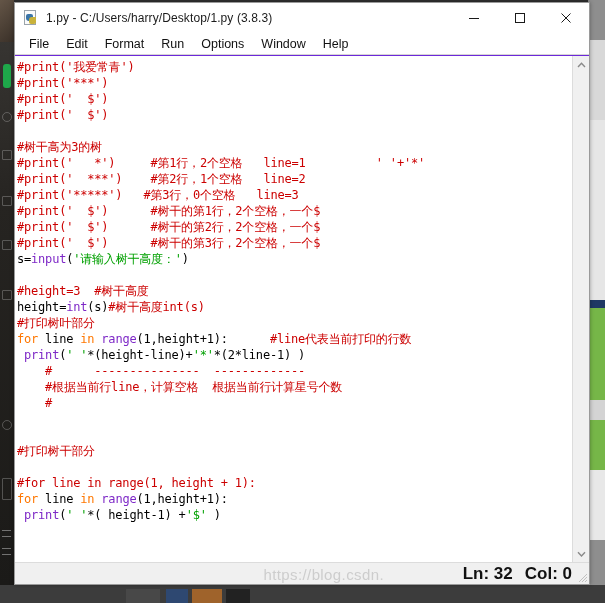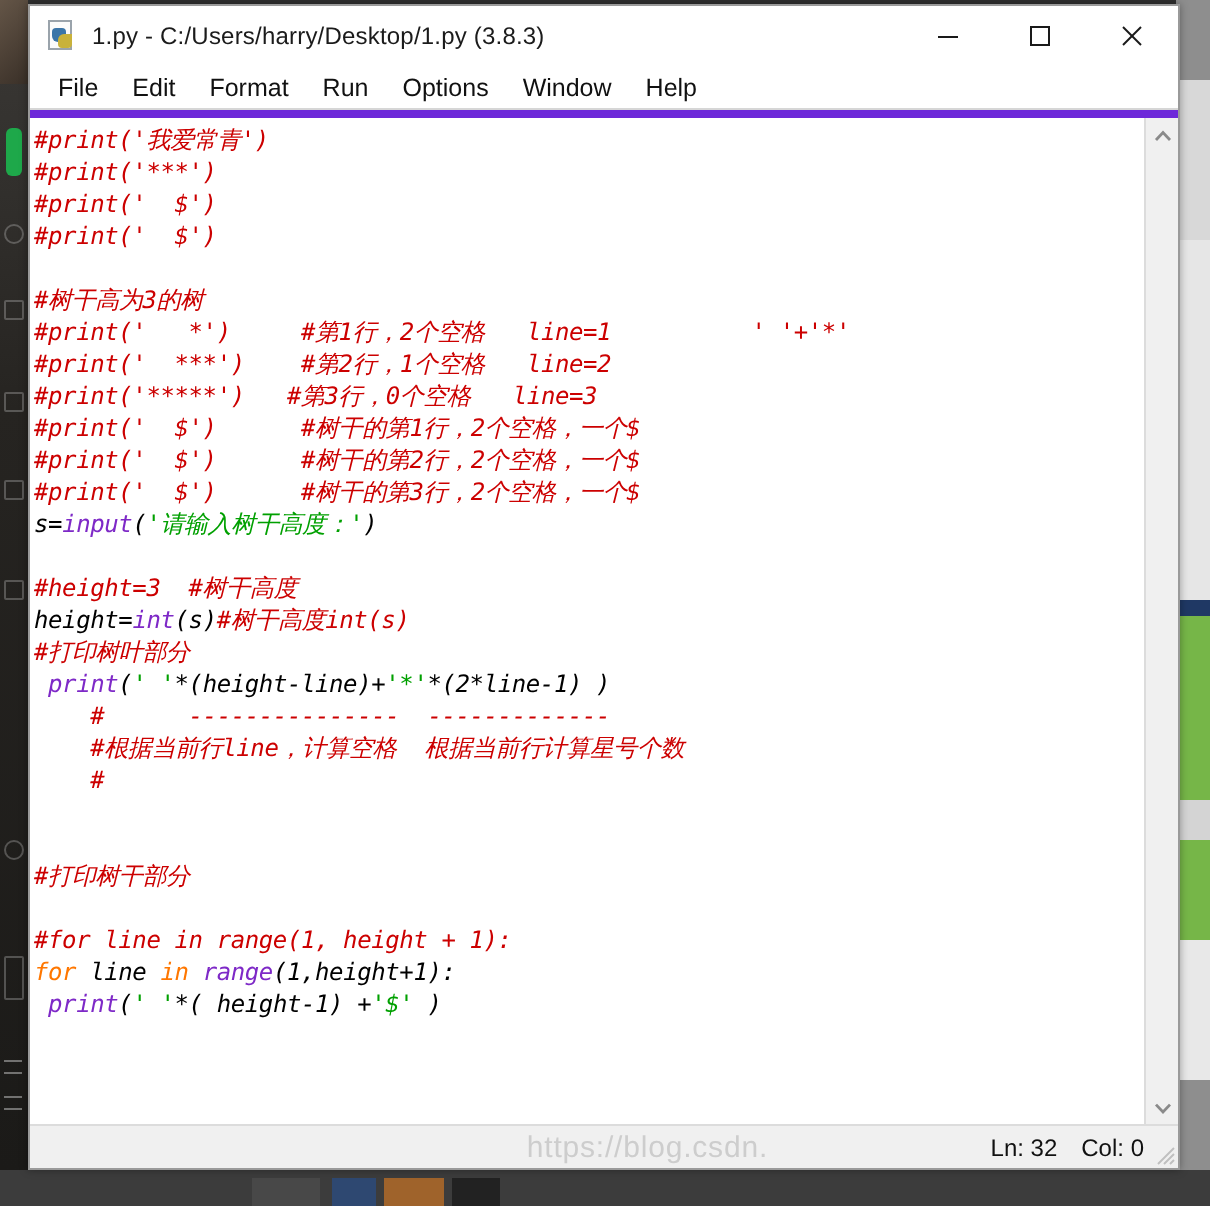--- a/index.html
+++ b/index.html
@@ -191,22 +191,21 @@
     margin-right: 9px;
     white-space: nowrap;
     line-height: 20px;
   }
 
   
   .editor-row {
     flex: 1 1 auto;
     display: flex;
     min-height: 0;
-    border-top: 4px solid #6d28d9;
-    font-style: italic;
+    border-top: 1px solid #6d28d9;
   }
   .textarea {
     flex: 1 1 auto;
     position: relative;
     background: #ffffff;
     overflow: hidden;
     padding: 3px 0 0 2px;
     box-sizing: border-box;
   }
   .codeline {
@@ -259,24 +258,25 @@
     background: #f0f0f0;
     border-top: 1px solid #dcdcdc;
     position: relative;
     display: flex;
     align-items: center;
     justify-content: flex-end;
     padding-right: 17px;
     box-sizing: border-box;
   }
   .status-text {
-    font-size: 12px;
+    font-size: 17px;
     color: #111;
     margin-left: 12px;
     white-space: nowrap;
+    font-weight: bold;
   }
   .watermark {
     position: absolute;
     left: 50%;
     top: 50%;
     transform: translate(-32%, -50%);
     font-size: 15px;
     color: #cdcdcd;
     white-space: nowrap;
     pointer-events: none;
@@ -374,20 +374,21 @@
           <div class="codeline"><span class="c-comment">#print('  ***')    #第2行，1个空格   line=2</span></div>
           <div class="codeline"><span class="c-comment">#print('*****')   #第3行，0个空格   line=3</span></div>
           <div class="codeline"><span class="c-comment">#print('  $')      #树干的第1行，2个空格，一个$</span></div>
           <div class="codeline"><span class="c-comment">#print('  $')      #树干的第2行，2个空格，一个$</span></div>
           <div class="codeline"><span class="c-comment">#print('  $')      #树干的第3行，2个空格，一个$</span></div>
           <div class="codeline"><span class="c-plain">s=</span><span class="c-builtin">input</span><span class="c-plain">(</span><span class="c-string">'请输入树干高度：'</span><span class="c-plain">)</span></div>
           <div class="codeline">&nbsp;</div>
           <div class="codeline"><span class="c-comment">#height=3  #树干高度</span></div>
           <div class="codeline"><span class="c-plain">height=</span><span class="c-builtin">int</span><span class="c-plain">(s)</span><span class="c-comment">#树干高度int(s)</span></div>
           <div class="codeline"><span class="c-comment">#打印树叶部分</span></div>
+          <div class="codeline"><span class="c-kw">for</span><span class="c-plain"> line </span><span class="c-kw">in</span><span class="c-plain"> </span><span class="c-builtin">range</span><span class="c-plain">(1,height+1):      </span><span class="c-comment">#line代表当前打印的行数</span></div>
           <div class="codeline"><span class="c-plain"> </span><span class="c-builtin">print</span><span class="c-plain">(</span><span class="c-string">' '</span><span class="c-plain">*(height-line)+</span><span class="c-string">'*'</span><span class="c-plain">*(2*line-1) )</span></div>
           <div class="codeline"><span class="c-comment">    #      ---------------  -------------</span></div>
           <div class="codeline"><span class="c-comment">    #根据当前行line，计算空格  根据当前行计算星号个数</span></div>
           <div class="codeline"><span class="c-comment">    #</span></div>
           <div class="codeline">&nbsp;</div>
           <div class="codeline">&nbsp;</div>
           <div class="codeline"><span class="c-comment">#打印树干部分</span></div>
           <div class="codeline">&nbsp;</div>
           <div class="codeline"><span class="c-comment">#for line in range(1, height + 1):</span></div>
           <div class="codeline"><span class="c-kw">for</span><span class="c-plain"> line </span><span class="c-kw">in</span><span class="c-plain"> </span><span class="c-builtin">range</span><span class="c-plain">(1,height+1):</span></div>

